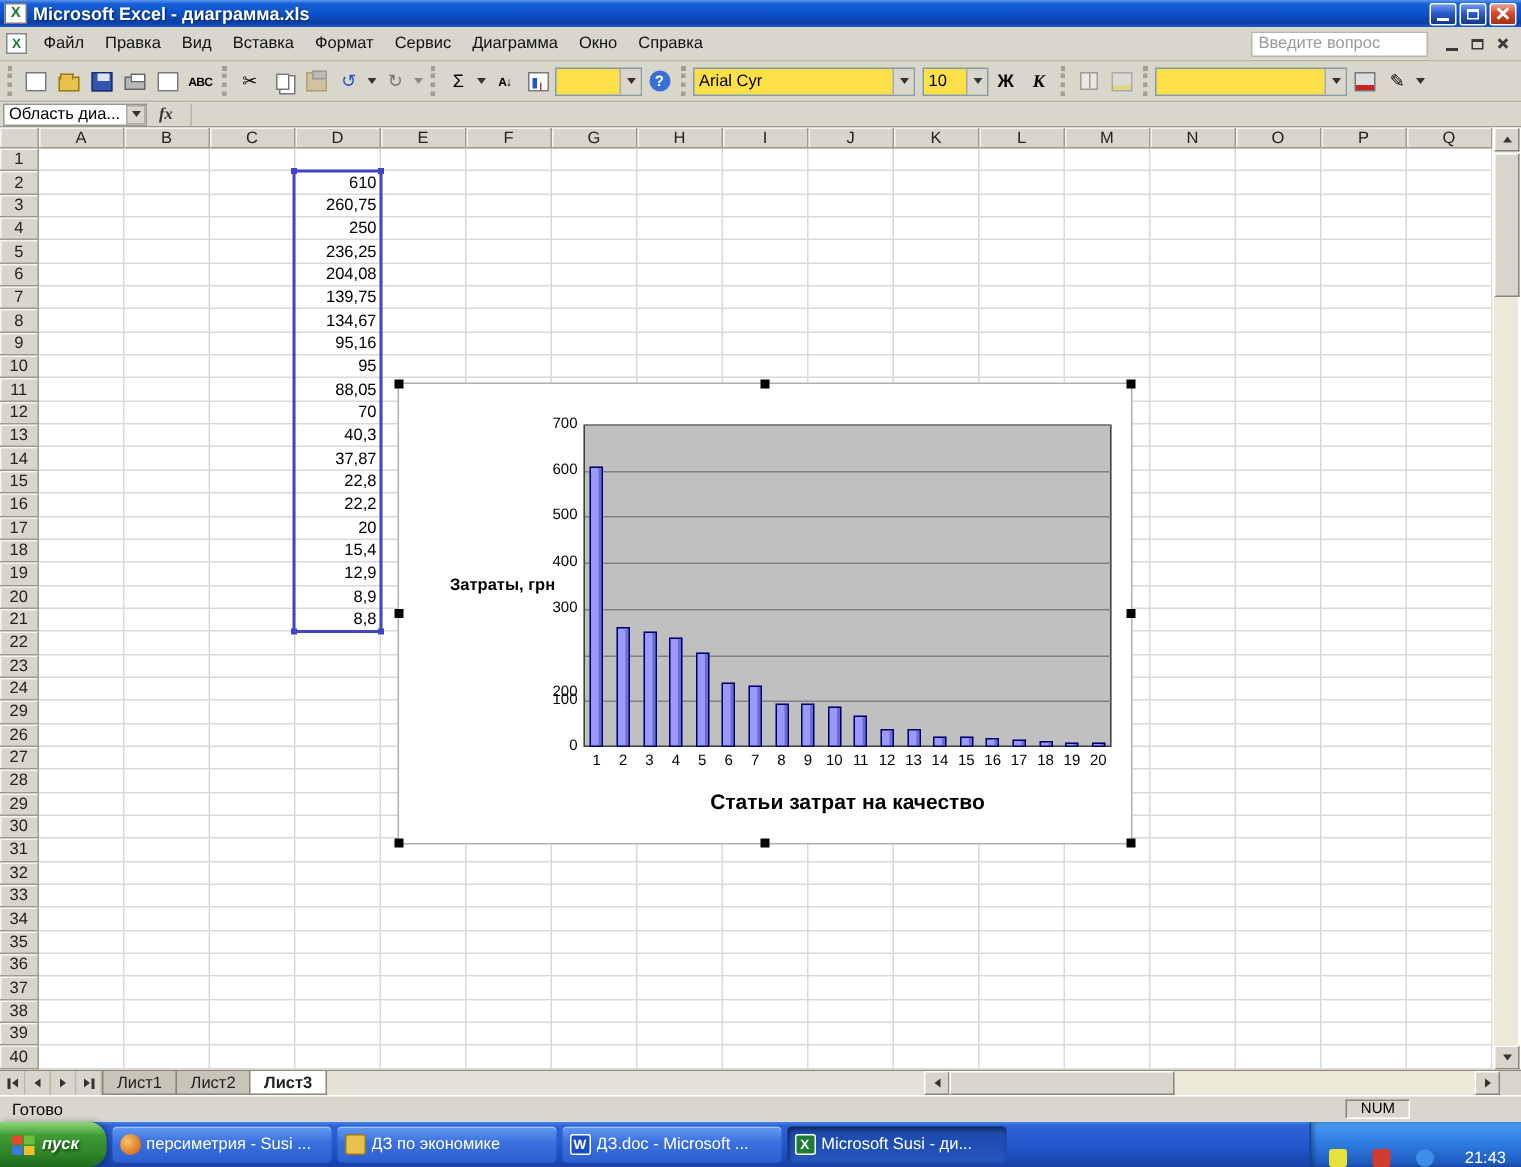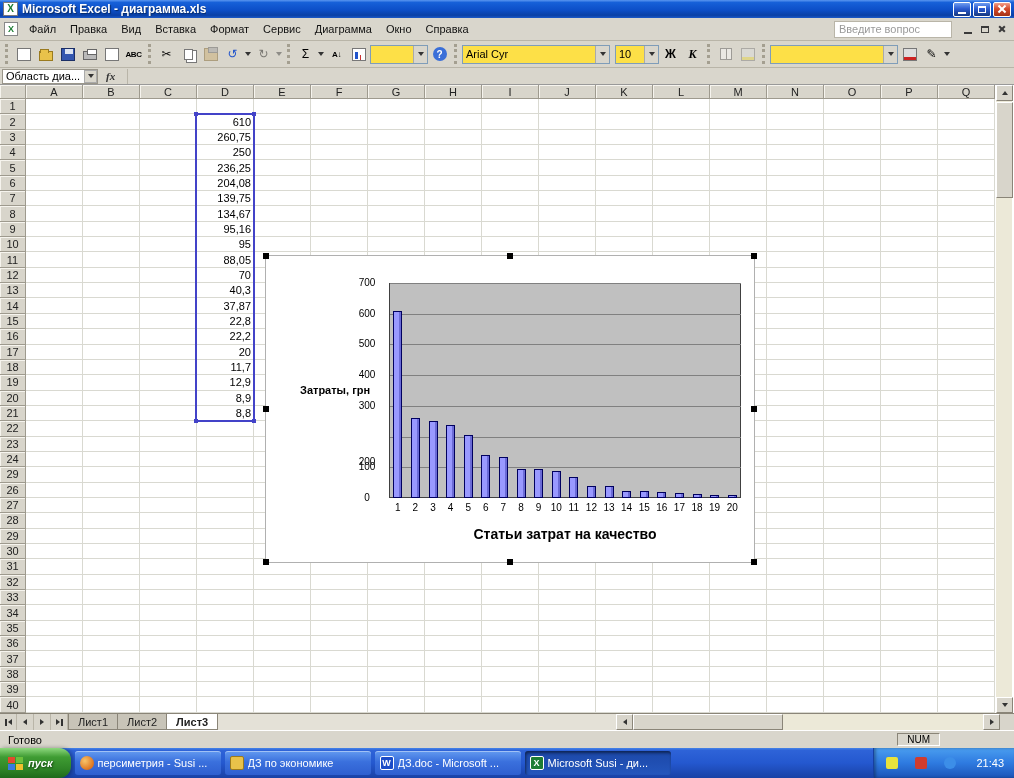--- a/index.html
+++ b/index.html
@@ -93,21 +93,21 @@
 .cell{border-right:1px solid #d9d9d1;border-bottom:1px solid #d9d9d1;font-size:11px;
   display:flex;align-items:center;justify-content:flex-end;padding-right:2px;overflow:hidden}
 .range-sel{position:absolute;left:195px;top:28px;width:60px;height:309px;border:2px solid #4343c8;pointer-events:none}
 .rdot{position:absolute;width:4px;height:4px;background:#4343c8}
 .rdot.tl{left:-3px;top:-3px}.rdot.tr{right:-3px;top:-3px}.rdot.bl{left:-3px;bottom:-3px}.rdot.br{right:-3px;bottom:-3px}
 
 
 .chart-box{position:absolute;left:265px;top:170px;width:490px;height:308px;background:#fff;border:1px solid #b0b0b0}
 .plot{position:absolute;left:123px;top:27px;width:352px;height:215px;border:1px solid #404040}
 .gridline{position:absolute;height:1px;background:#808080}
-.ytick{position:absolute;text-align:center;font-size:10px;color:#000}
+.ytick{position:absolute;text-align:right;font-size:10px;color:#000}
 .xtick{position:absolute;text-align:center;font-size:10px;color:#000}
 .bar{position:absolute;border:1px solid #00005f;box-shadow:inset -2px 0 0 #6b6bd6}
 .y-title{position:absolute;left:34px;top:128px;font-weight:bold;font-size:11px}
 .x-title{position:absolute;left:123px;top:270px;width:352px;text-align:center;font-weight:bold;font-size:14px}
 .handle{position:absolute;width:6px;height:6px;background:#000}
 
 
 .vscroll{position:absolute;left:995px;top:0;width:17px;height:628px;background:#ece9d8;border-left:1px solid #fff}
 .sbtn{width:17px;height:16px;background:#d8d5cb;border:1px solid;border-color:#fff #8a8578 #8a8578 #fff;
   display:flex;align-items:center;justify-content:center}
@@ -144,21 +144,21 @@
   background:linear-gradient(180deg,#639af0 0%,#3a70dd 45%,#2e5fd0 100%);
   box-shadow:inset 0 1px 0 rgba(255,255,255,.4);color:#fff}
 .task.active{background:linear-gradient(180deg,#1c48a8 0%,#2456bd 100%);box-shadow:inset 1px 2px 3px rgba(0,0,0,.5)}
 .tlabel{overflow:hidden;white-space:nowrap;font-size:11px}
 .ticon{width:14px;height:14px;flex:0 0 auto;display:flex;align-items:center;justify-content:center;
   font-size:9px;font-weight:bold;color:#fff;border-radius:2px}
 .ic-word{background:#1b4cc8;border:1px solid #fff}
 .ic-excel{background:#1e7d34;border:1px solid #fff}
 .ic-app{background:radial-gradient(circle at 35% 35%,#f8c46a,#d35400);border-radius:50%}
 .ic-app2{background:#e8c24a;border:1px solid #9a7a1e}
-.tray{margin-left:auto;height:30px;display:flex;align-items:center;gap:17px;padding:0 10px 0 12px;color:#fff;
+.tray{margin-left:auto;height:30px;display:flex;align-items:flex-end;gap:17px;padding:0 10px 0 12px;color:#fff;
   background:linear-gradient(180deg,#4a9ef0 0%,#2e7ae0 50%,#1c55b8 100%);border-left:1px solid #1640a0;
   box-shadow:inset 2px 0 3px rgba(0,0,0,.3)}
 .trayicon{width:12px;height:12px;border-radius:2px}
 .ti1{background:#e8e23c}.ti2{background:#d03c2e}.ti3{background:#3c8ee8;border-radius:50%}
 .clock{font-size:11px;margin-left:3px}
 </style>
 </head>
 <body>
 
 <div class="titlebar">
@@ -648,21 +648,21 @@
       <div class="cell"></div>
       <div class="cell"></div>
       <div class="cell"></div>
       <div class="cell"></div>
       <div class="cell"></div>
       <div class="cell"></div>
       <div class="hcell">18</div>
       <div class="cell"></div>
       <div class="cell"></div>
       <div class="cell"></div>
-      <div class="cell">11,7</div>
+      <div class="cell">15,4</div>
       <div class="cell"></div>
       <div class="cell"></div>
       <div class="cell"></div>
       <div class="cell"></div>
       <div class="cell"></div>
       <div class="cell"></div>
       <div class="cell"></div>
       <div class="cell"></div>
       <div class="cell"></div>
       <div class="cell"></div>

